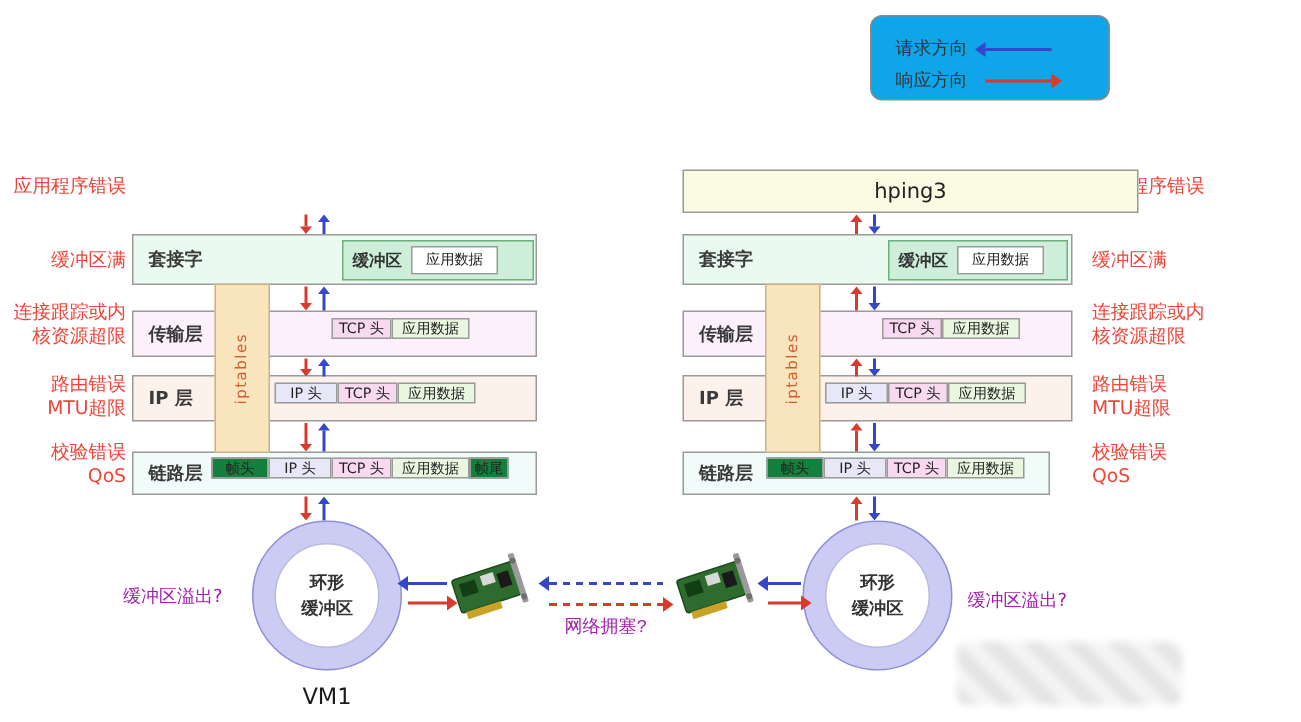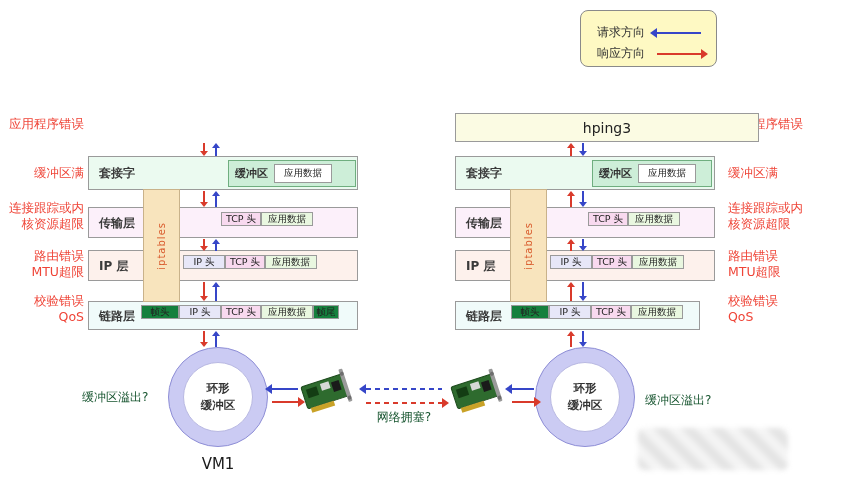--- a/index.html
+++ b/index.html
@@ -69,24 +69,24 @@
               background:#ffffff;border:1px solid #b9b9e2;border-radius:50%;}
   .ring .rlabel{position:absolute;inset:0;display:flex;flex-direction:column;
                 align-items:center;justify-content:center;font-size:11.5px;font-weight:bold;
                 color:#333;line-height:1.5;}
 
   .vmlabel{position:absolute;width:100px;text-align:center;font-size:15px;color:#1a1a1a;}
 
   
   .anno{position:absolute;color:#ef4437;font-size:12.5px;line-height:16px;}
   .anno.rt{text-align:right;}
-  .q{position:absolute;color:#14532d;font-size:12px;white-space:nowrap;}
-
-  
-  .legend{position:absolute;left:580px;top:10px;width:137px;height:57px;background:#fef9c3;
+  .q{position:absolute;color:#a21caf;font-size:12px;white-space:nowrap;}
+
+  
+  .legend{position:absolute;left:580px;top:10px;width:160px;height:57px;background:#0ea5e9;
           border:1.5px solid #8a8a8a;border-radius:8px;box-sizing:border-box;}
   .legend .ltext{position:absolute;left:16px;font-size:12px;color:#333;white-space:nowrap;}
 
   .nic{position:absolute;width:64px;height:54px;}
 
   .watermark{position:absolute;left:638px;top:428px;width:150px;height:42px;border-radius:6px;
              background:repeating-linear-gradient(45deg,#cfcfcf 0 10px,#ececec 10px 20px);
              opacity:.55;filter:blur(2.5px);}
 </style>
 </head>
@@ -288,17 +288,17 @@
   <div class="ha blue left" style="left:272px;top:388px;width:26px;"></div>
   <div class="ha red right" style="left:272px;top:401px;width:26px;"></div>
   <div class="ha blue left" style="left:512px;top:388px;width:22px;"></div>
   <div class="ha red right" style="left:512px;top:401px;width:22px;"></div>
 
   <div class="ha blue dashed left" style="left:366px;top:388px;width:76px;"></div>
   <div class="ha red dashed right" style="left:366px;top:402px;width:76px;"></div>
 
   <div class="q" style="left:82px;top:389px;">缓冲区溢出?</div>
   <div class="q" style="left:645px;top:392px;">缓冲区溢出?</div>
-  <div class="q" style="left:352px;top:409px;width:104px;text-align:center;">网络拥塞?</div>
+  <div class="q" style="left:352px;top:409px;width:104px;text-align:center;font-family:Liberation Mono, monospace;">网络拥塞?</div>
 
   <div class="watermark"></div>
 
 </div>
 
 </body></html>

